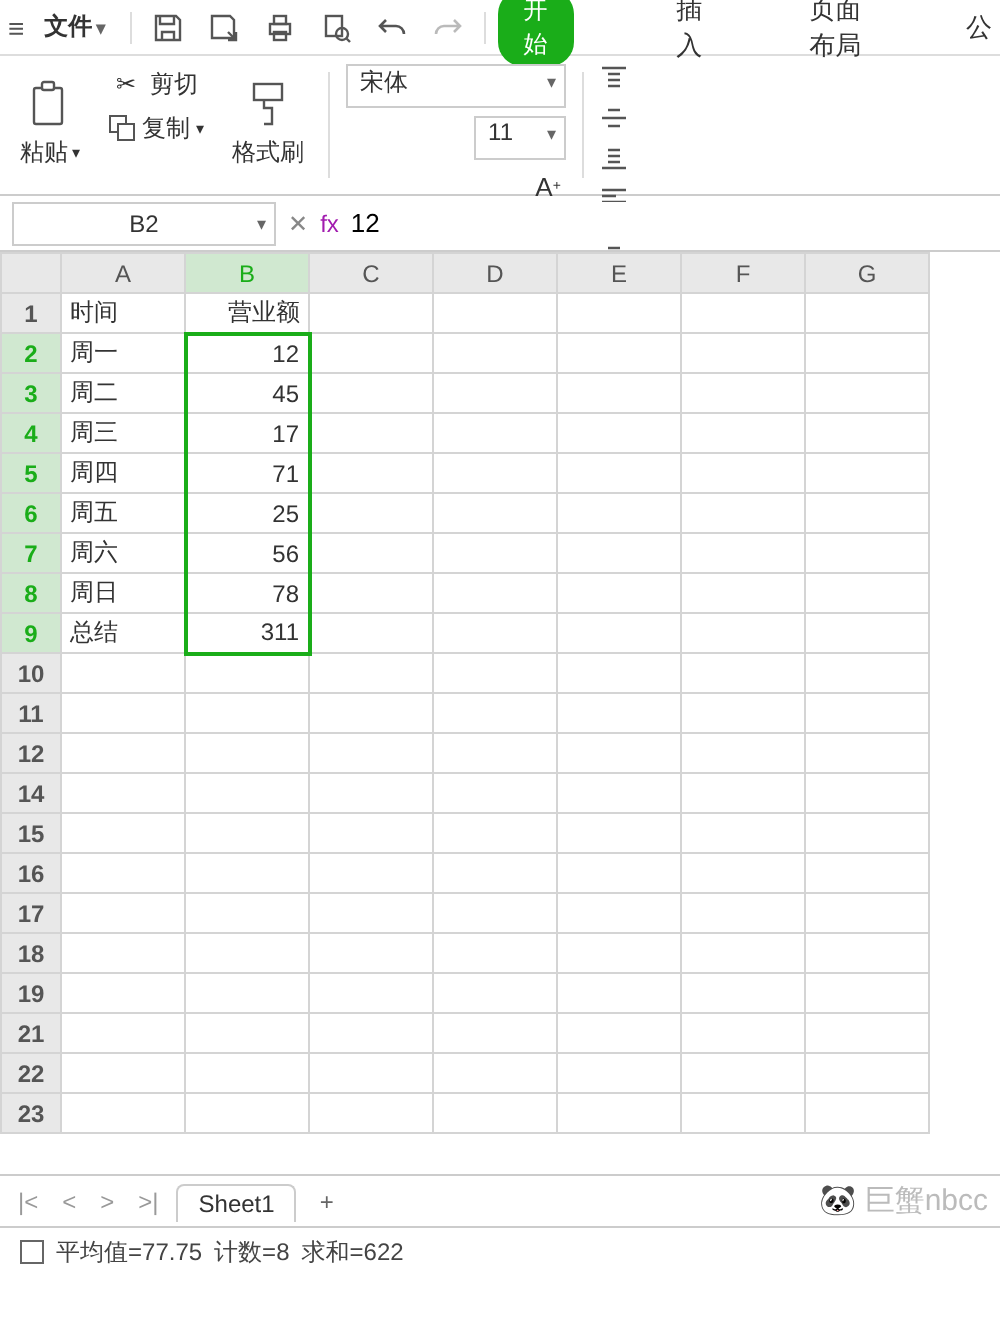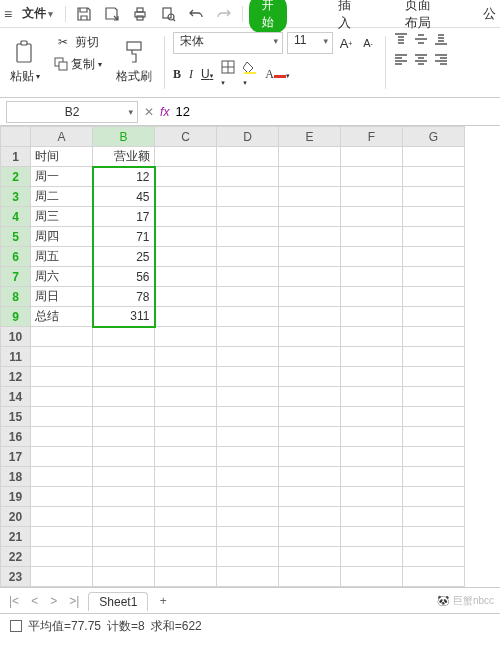--- a/index.html
+++ b/index.html
@@ -10,21 +10,21 @@
 .titlebar .file-dd { display: flex; align-items: center; gap: 2px; padding: 2px 6px; font-weight: bold; }
 .titlebar .tool { width: 24px; height: 24px; display: flex; align-items: center; justify-content: center; color: #555; }
 .titlebar .sep { width: 1px; height: 16px; background: #ddd; margin: 0 2px; }
 
 .tabbar { height: 28px; display: flex; align-items: center; gap: 14px; padding-left: 12px; border-bottom: 1px solid #ddd; text-align: center; }
 .tab-start { background: #1aad19; color: #fff; border-radius: 12px; padding: 2px 12px; font-size: 12px; }
 .tab { font-size: 13px; color: #333; margin-left: 36px; }
 
 .ribbon { height: 70px; border-bottom: 1px solid #ccc; display: flex; align-items: stretch; padding: 4px 6px; gap: 6px; }
 .ribbon-col { display: flex; flex-direction: column; gap: 2px; }
-.ribbon-row { display: flex; align-items: center; gap: 4px; }
+.ribbon-row { display: flex; align-items: flex-end; gap: 4px; flex-direction: column; }
 .ribbon .big-btn { display: flex; flex-direction: column; align-items: center; justify-content: center; gap: 2px; padding: 2px 4px; }
 .ribbon .small-btn { display: flex; align-items: center; gap: 3px; height: 20px; padding: 0 4px; }
 .ribbon .ico { width: 18px; height: 18px; display: flex; align-items: center; justify-content: center; }
 .ribbon select, .ribbon .combo { height: 22px; border: 1px solid #ccc; background: #fff; padding: 0 16px 0 6px; font-size: 12px; position: relative; }
 .ribbon .combo::after { content: "▾"; position: absolute; right: 4px; top: 3px; font-size: 9px; color: #666; }
 .vsep { width: 1px; background: #ddd; margin: 4px 2px; }
 
 .formula-bar { height: 28px; display: flex; align-items: center; border-bottom: 1px solid #ccc; gap: 6px; padding: 0 6px; }
 .namebox { width: 132px; height: 22px; border: 1px solid #ccc; display: flex; align-items: center; justify-content: center; position: relative; }
 .namebox::after { content: "▾"; position: absolute; right: 4px; font-size: 9px; color: #666; }
@@ -47,21 +47,21 @@
 .sel-border-left { border-left: 2px solid #1aad19 !important; }
 .sel-border-right { border-right: 2px solid #1aad19 !important; }
 .active-cell { background: #fff !important; }
 .txt-r { text-align: right; }
 .rowhead.selhead, thead th.selhead { background: #d0e8d0; color: #1aad19; }
 
 .sheet-tabs { height: 26px; display: flex; align-items: center; border-bottom: 1px solid #ccc; padding: 0 6px; gap: 6px; }
 .sheet-tabs .nav { color: #999; padding: 0 3px; }
 .sheet-tab { padding: 2px 10px; border: 1px solid #ccc; border-bottom: none; border-radius: 4px 4px 0 0; background: #fff; position: relative; top: 1px; }
 .add-sheet { width: 18px; height: 18px; border-radius: 50%; display: flex; align-items: center; justify-content: center; color: #666; }
-.watermark { margin-left: auto; color: #bbb; font-size: 10px; }
+.watermark { margin-left: auto; color: #bbb; font-size: 15px; }
 
 .statusbar { height: 24px; display: flex; align-items: center; padding: 0 10px; gap: 6px; font-size: 12px; color: #444; }
 .statusbar .sq { width: 12px; height: 12px; border: 1px solid #666; }
 
 svg { display: block; }
 </style>
 </head>
 <body>
 
 <div class="titlebar">
@@ -219,21 +219,21 @@
     </div>
   </div>
 </div>
 
 <div class="formula-bar">
   <div class="namebox">
     <span>B2</span>
   </div>
   <div class="fx-area">
     <span style="color:#888">✕</span>
-    <span style="font-style:italic;color:#a21caf">fx</span>
+    <span style="color:#a21caf">fx</span>
     <input class="fx-input" value="12" style="">
   </div>
 </div>
 
 <div class="grid-wrap">
   <table class="sheet" id="sheet">
       <thead>
         <tr>
           <th class="corner"></th>
           <th class="col-A ">A</th>
@@ -420,30 +420,20 @@
           <th class="rowhead ">19</th>
           <td class=""></td>
           <td class=""></td>
           <td class=""></td>
           <td class=""></td>
           <td class=""></td>
           <td class=""></td>
           <td class=""></td>
         </tr>
         <tr>
-          <th class="rowhead ">20</th>
-          <td class=""></td>
-          <td class=""></td>
-          <td class=""></td>
-          <td class=""></td>
-          <td class=""></td>
-          <td class=""></td>
-          <td class=""></td>
-        </tr>
-        <tr>
           <th class="rowhead ">21</th>
           <td class=""></td>
           <td class=""></td>
           <td class=""></td>
           <td class=""></td>
           <td class=""></td>
           <td class=""></td>
           <td class=""></td>
         </tr>
         <tr>

